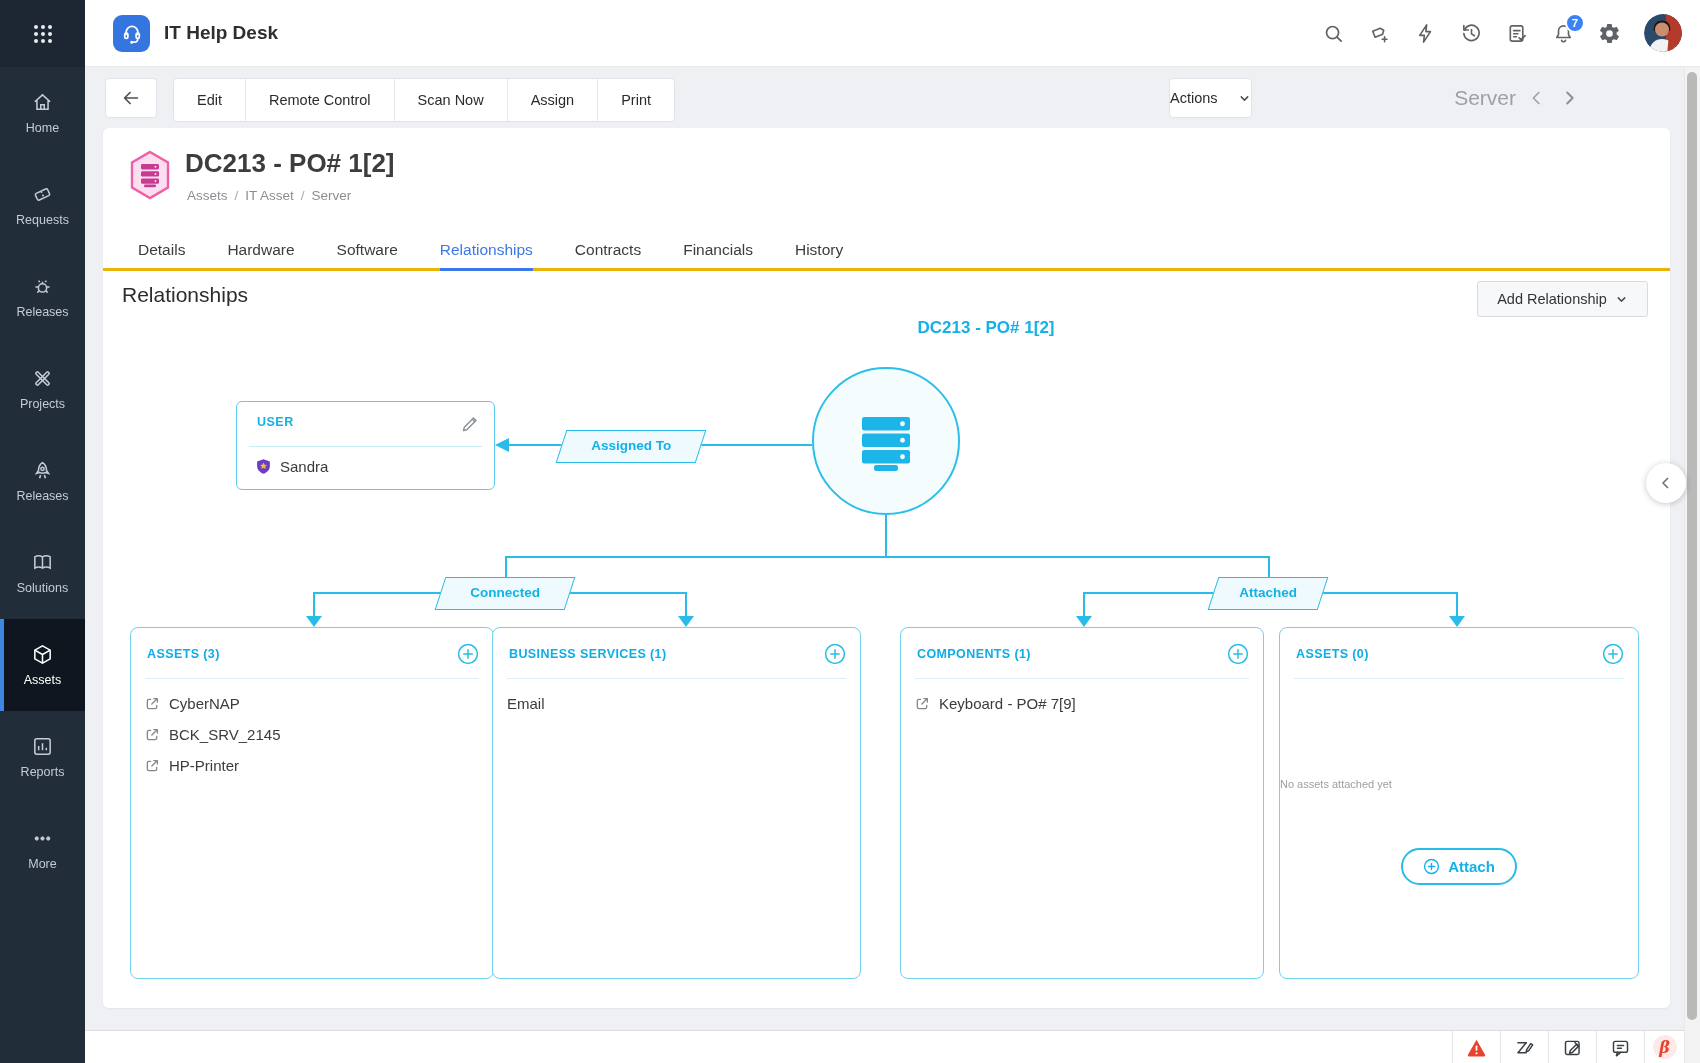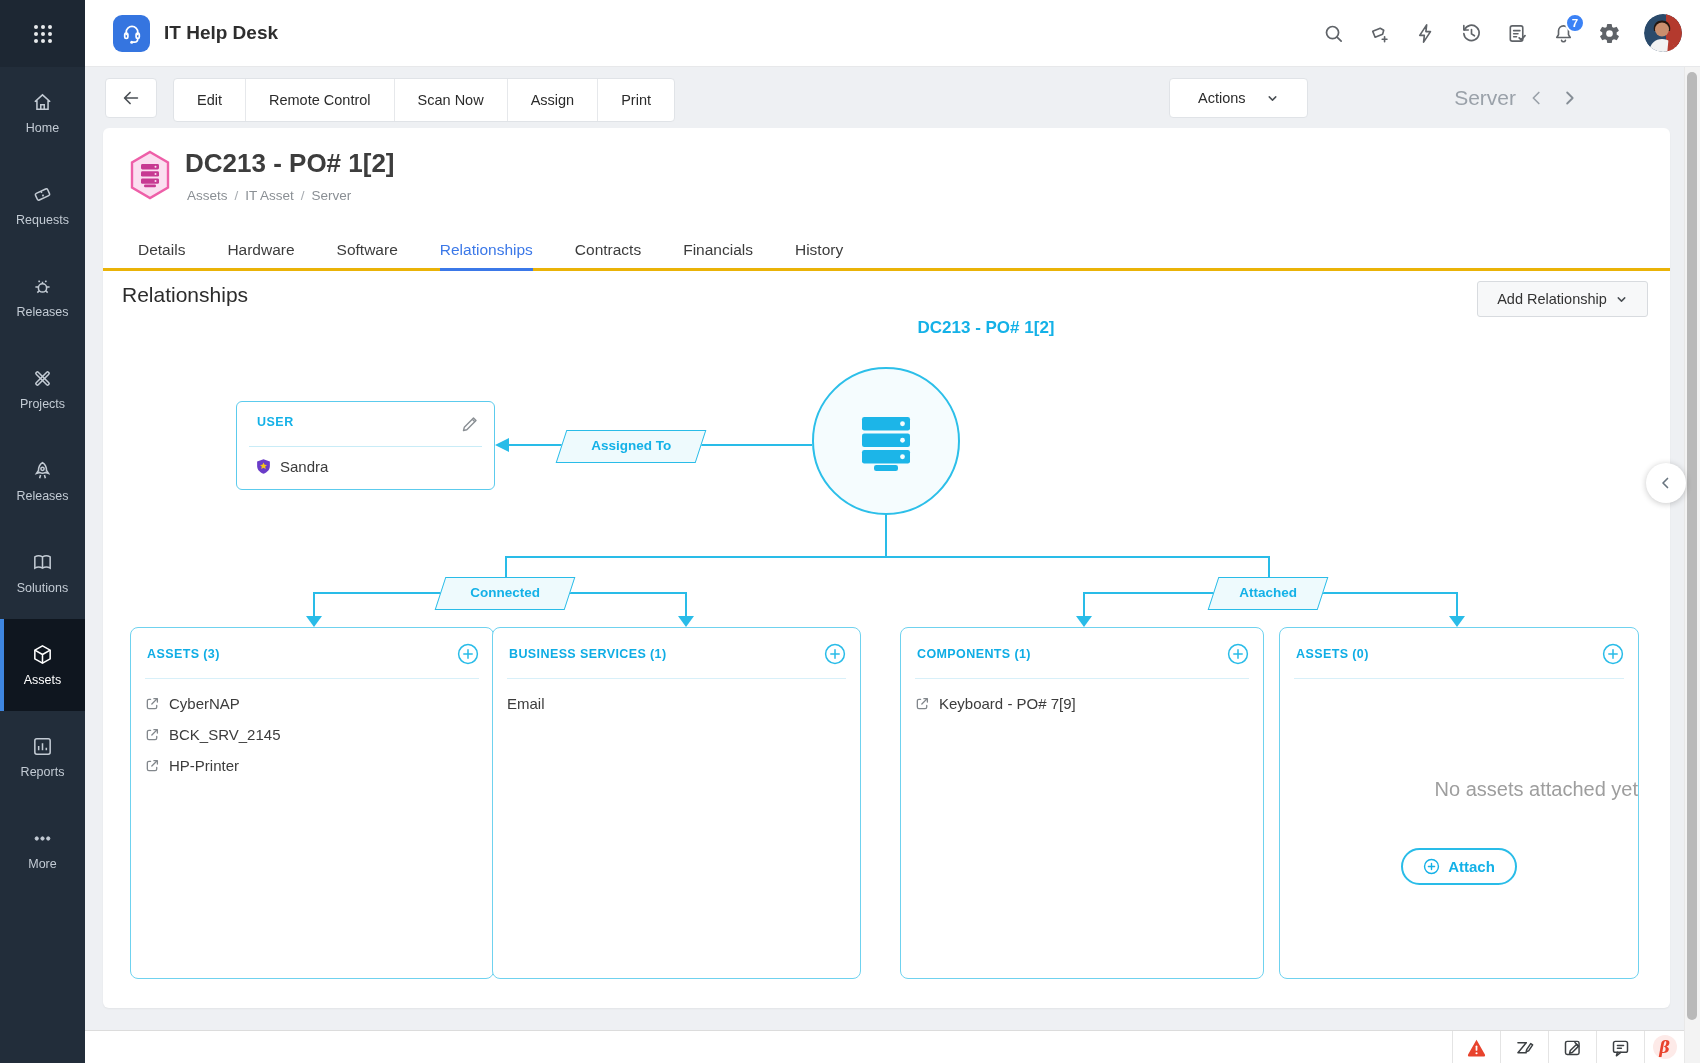--- a/index.html
+++ b/index.html
@@ -32,21 +32,21 @@
   .avatar { width:38px; height:38px; border-radius:50%; overflow:hidden; cursor:pointer; }
 
   
   .tbtn { background:#fff; border:1px solid #e0e3e7; display:flex; align-items:center; justify-content:center;
           font-size:14.5px; color:#2b2b2b; cursor:pointer; }
   #back-btn { left:105px; top:78px; width:52px; height:40px; border-radius:4px; }
   #btn-group { left:173px; top:78px; height:44px; display:flex; border:1px solid #e0e3e7; border-radius:4px; background:#fff; }
   .seg { padding:0 23px; display:flex; align-items:center; font-size:14.5px; color:#2b2b2b; cursor:pointer;
          border-right:1px solid #e6e8eb; }
   .seg:last-child { border-right:none; }
-  #actions-btn { left:1169px; top:78px; height:40px; padding:0 28px; border-radius:4px; gap:20px; }
+  #actions-btn { left:1169px; top:78px; height:40px; padding:0 0; border-radius:4px; gap:20px; }
   #server-nav { left:1380px; top:80px; width:200px; height:36px; display:flex; align-items:center; justify-content:flex-end; gap:10px; }
   .server-label { font-size:21px; color:#9aa1a9; }
   .nav-chev { width:22px; height:22px; cursor:pointer; }
 
   
   #card { left:103px; top:128px; width:1567px; height:880px; background:#fff; border-radius:6px;
           box-shadow:0 1px 2px rgba(0,0,0,.05); }
   .asset-title { left:82px; top:20px; font-size:26px; font-weight:700; color:#3d3d3d; }
   .crumbs { left:84px; top:60px; font-size:13.5px; color:#8a8f94; display:flex; gap:7px; }
   .crumb { cursor:pointer; }
@@ -80,21 +80,21 @@
                 border-top:11px solid #29bce8; }
 
   
   .panel { position:absolute; top:499px; height:352px; background:#fff; border:1.5px solid #6fd2ef; border-radius:8px; }
   .panel-head { position:absolute; left:16px; right:14px; top:15px; display:flex; align-items:center; justify-content:space-between; }
   .panel-title { font-size:12.5px; font-weight:700; letter-spacing:.4px; color:#0fade5; }
   .plus-btn { width:22px; height:22px; cursor:pointer; }
   .panel-divider { position:absolute; left:14px; right:14px; top:50px; border-top:1px solid #d8f0f9; }
   .panel-items { position:absolute; left:14px; right:14px; top:60px; display:flex; flex-direction:column; }
   .p-item { display:flex; align-items:center; gap:9px; height:31px; font-size:15px; color:#3c3c3c; cursor:pointer; }
-  .empty-text { position:absolute; left:0; right:0; top:150px; text-align:right; font-size:20px; color:#9e9e9e; }
+  .empty-text { position:absolute; left:0; right:0; top:150px; text-align:left; font-size:11px; color:#9e9e9e; }
   #attach-btn { position:absolute; left:50%; top:220px; transform:translateX(-50%); width:116px; height:37px;
                 border:2px solid #29bce8; border-radius:19px; background:#fff; display:flex; align-items:center;
                 justify-content:center; gap:8px; font-size:15px; font-weight:700; color:#14b1e7; cursor:pointer; }
 
   
   #collapse-pill { left:1646px; top:463px; width:40px; height:40px; border-radius:50%; background:#fff;
                    box-shadow:0 1px 6px rgba(0,0,0,.22); display:flex; align-items:center; justify-content:center;
                    cursor:pointer; z-index:40; }
   #scroll-track { left:1684px; top:67px; width:16px; height:996px; background:#f3f3f3; border-left:1px solid #e8e8e8; }
   #scroll-thumb { left:1687px; top:72px; width:10px; height:948px; background:#b9b9b9; border-radius:5px; cursor:pointer; }

